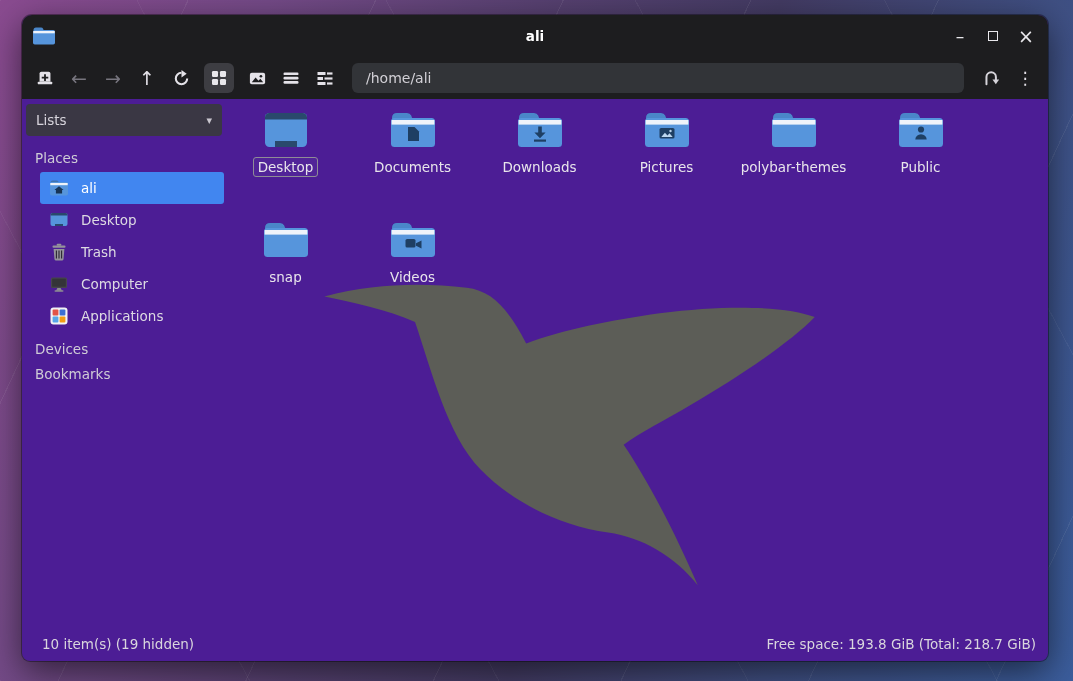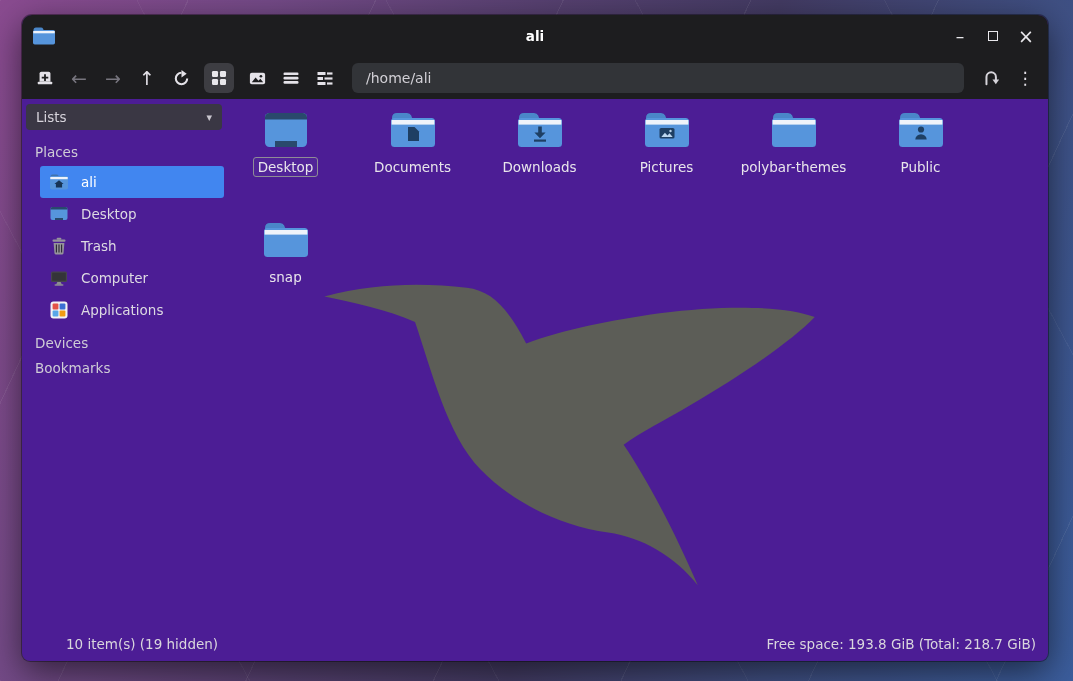--- a/index.html
+++ b/index.html
@@ -37,42 +37,42 @@
     display:flex; align-items:center; padding:0 12px; gap:12px; }
   .tbtn{ width:22px; height:22px; display:flex; align-items:center; justify-content:center;
     color:#e4e2e8; font-size:19px; line-height:1; }
   .tbtn.dim{ color:#77757e; }
   .tbtn.active{ background:#3d3d42; border-radius:6px; width:30px; height:30px; }
   .pathbar{ flex:1; height:30px; background:#323438; border:none; border-radius:6px;
     color:#d2d0d6; font-size:14px; padding:0 14px; font-family:"DejaVu Sans",sans-serif; outline:none; margin:0 4px; }
   
   .bodyarea{ position:absolute; left:0; top:84px; right:0; bottom:30px; display:flex; }
   .sidebar{ width:230px; flex:none; position:relative; padding-top:5px; }
-  .mode-select{ margin-left:4px; width:196px; height:26px; background:#3a3744; border-radius:4px;
+  .mode-select{ margin-left:4px; width:196px; height:32px; background:#3a3744; border-radius:4px;
     display:flex; align-items:center; padding:0 10px; color:#d7d4dc; font-size:13.5px; }
   .mode-select .caret{ margin-left:auto; font-size:11px; color:#c9c6cf; }
   .shead{ color:#cfccd6; font-size:13.5px; margin:14px 0 6px 13px; }
   .shead.sub{ margin-top:9px; }
   .srow{ height:32px; margin-left:18px; width:184px; border-radius:3px;
     display:flex; align-items:center; padding-left:9px; gap:12px; color:#dddae2; font-size:13.5px; }
   .srow.selected{ background:#4186f0; color:#fff; }
   .sic{ width:20px; height:20px; flex:none; }
   
   .main{ flex:1; position:relative; overflow:hidden; }
   .watermark{ position:absolute; left:42px; top:182px; width:556px; height:312px; z-index:0; }
   .grid{ position:relative; z-index:1; margin-left:-30px; padding-top:9px;
     display:flex; flex-wrap:wrap; width:790px; }
   .cell{ width:127px; height:110px; display:flex; flex-direction:column; align-items:center; }
   .cell .icon{ width:48px; height:40px; margin-top:2px; }
   .flabel{ margin-top:7px; font-size:13.5px; color:#e8e5eb; padding:1px 4px; border:1px solid transparent; border-radius:3px; white-space:nowrap; }
   .flabel.focused{ border-color:#8f8c96; background:rgba(255,255,255,0.03); }
   
   .statusbar{ position:absolute; left:0; right:0; bottom:0; height:30px;
     display:flex; align-items:center; justify-content:space-between; padding:0 12px 4px 20px;
-    color:#d9d6dd; font-size:13.5px;margin-left:24px; }
+    color:#d9d6dd; font-size:13.5px; }
   svg{ display:block; }
   .hidden-defs{ position:absolute; width:0; height:0; }
 </style>
 </head>
 <body>
 
 <svg class="hidden-defs" aria-hidden="true">
     <defs>
   <g id="i-folder">
     <path d="M3 9 V8 q0-5 5-5 h10 q3 0 4.2 2.6 L23.3 8.6 23.3 9 z" fill="#4a86c9"></path>
@@ -292,20 +292,28 @@
         </div>
 
         <div class="cell">
           <svg class="icon" viewBox="0 0 48 40">
               <use href="#i-folder"></use>
             </svg>
           <div class="flabel">snap</div>
         </div>
 
 
+        <div class="cell">
+          <svg class="icon" viewBox="0 0 48 40">
+            <use href="#i-folder"></use>
+            <rect x="16.5" y="19" width="10" height="8.5" rx="1.6" fill="#1e3f63"></rect>
+            <path d="M27 23.2 l5.5-2.8 v8.2 l-5.5-2.8 z" fill="#1e3f63"></path>
+          </svg>
+          <div class="flabel">Videos</div>
+        </div>
 
       </div>
     </div>
   </div>
 
   <div class="statusbar">
     <span>10 item(s) (19 hidden)</span>
     <span>Free space: 193.8 GiB (Total: 218.7 GiB)</span>
   </div>
 

